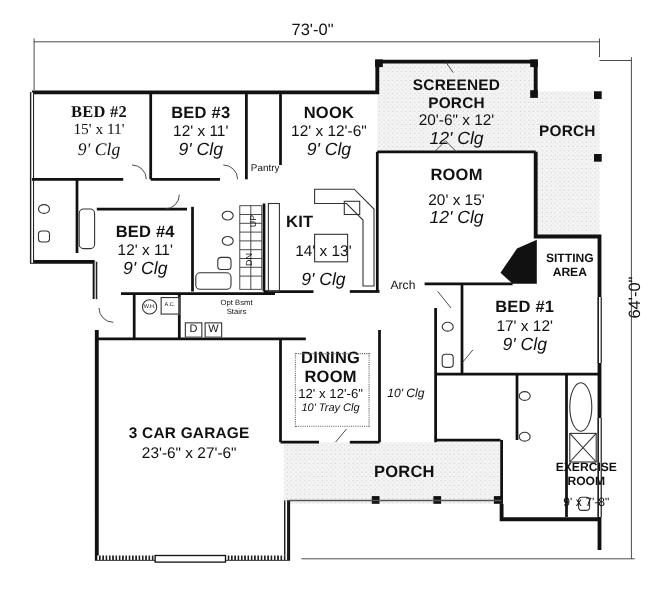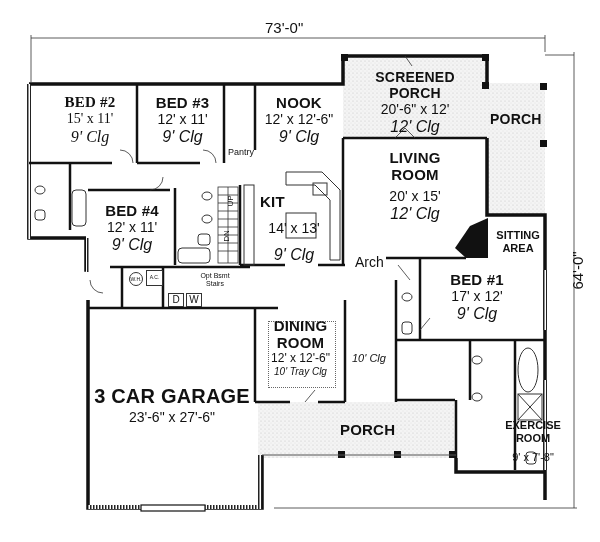--- a/index.html
+++ b/index.html
@@ -207,21 +207,20 @@
 <div class="lbl" style="left:365px; top:70px; width:100px;">
   <div class="room-name" style="font-size:14px;">SCREENED</div>
   <div class="room-name" style="font-size:14px; margin-top:2px;">PORCH</div>
   <div class="room-dim">20'-6" x 12'</div>
   <div class="room-clg">12' Clg</div>
 </div>
 
 <div class="lbl room-name" style="left:490px; top:112px; font-size:14px;">PORCH</div>
 
 <div class="lbl" style="left:365px; top:150px; width:100px;">
-  <div class="room-name" style="font-size:15px;">LIVING</div>
   <div class="room-name" style="font-size:15px; margin-top:2px;">ROOM</div>
   <div class="room-dim" style="margin-top:7px;">20' x 15'</div>
   <div class="room-clg">12' Clg</div>
 </div>
 
 <div class="lbl" style="left:92px; top:203px; width:80px;">
   <div class="room-name">BED #4</div>
   <div class="room-dim">12' x 11'</div>
   <div class="room-clg">9' Clg</div>
 </div>
@@ -233,21 +232,21 @@
   <div class="room-name" style="text-align:left;">KIT</div>
   <div class="room-dim" style="margin-top:12px;">14' x 13'</div>
   <div class="room-clg" style="margin-top:12px;">9' Clg</div>
 </div>
 
 <div class="lbl" style="left:492px; top:230px; width:52px;">
   <div class="small-name">SITTING</div>
   <div class="small-name" style="margin-top:2px;">AREA</div>
 </div>
 
-<div class="lbl" style="left:355px; top:255px; font-size:14px;">Arch</div>
+<div class="lbl" style="left:355px; top:255px; font-size:11px;">Arch</div>
 
 <div class="lbl" style="left:432px; top:272px; width:90px;">
   <div class="room-name">BED #1</div>
   <div class="room-dim">17' x 12'</div>
   <div class="room-clg">9' Clg</div>
 </div>
 
 <div class="appl" style="left:129px; top:272px; width:12px; height:12px; border-radius:50%; font-size:5px; line-height:12px;">W.H.</div>
 <div class="appl" style="left:146px; top:270px; width:15px; height:14px; font-size:5px;">A.C.</div>
 <div class="appl" style="left:168px; top:293px; width:14px; height:12px;">D</div>
@@ -261,21 +260,21 @@
   <div class="room-name">DINING</div>
   <div class="room-name" style="margin-top:2px;">ROOM</div>
   <div class="room-dim" style="font-size:12px;">12' x 12'-6"</div>
   <div class="room-clg" style="font-size:10px;">10' Tray Clg</div>
 </div>
 <div style="position:absolute; left:268px; top:321px; width:66px; height:65px; border:1px dotted #666;"></div>
 
 <div class="lbl room-clg" style="left:352px; top:350px; font-size:11px;">10' Clg</div>
 
 <div class="lbl" style="left:92px; top:386px; width:160px;">
-  <div class="room-name" style="font-size:20px;">3 CAR GARAGE</div>
+  <div class="room-name" style="font-size:14px;">3 CAR GARAGE</div>
   <div class="room-dim" style="margin-top:4px;">23'-6" x 27'-6"</div>
 </div>
 
 <div class="lbl room-name" style="left:340px; top:422px; font-size:15px;">PORCH</div>
 
 <div class="lbl" style="left:455px; top:420px; width:62px;padding-left:47px;">
   <div class="small-name">EXERCISE</div>
   <div class="small-name" style="margin-top:2px;">ROOM</div>
   <div class="small-dim" style="margin-top:8px;">9' x 7'-8"</div>
 </div>

